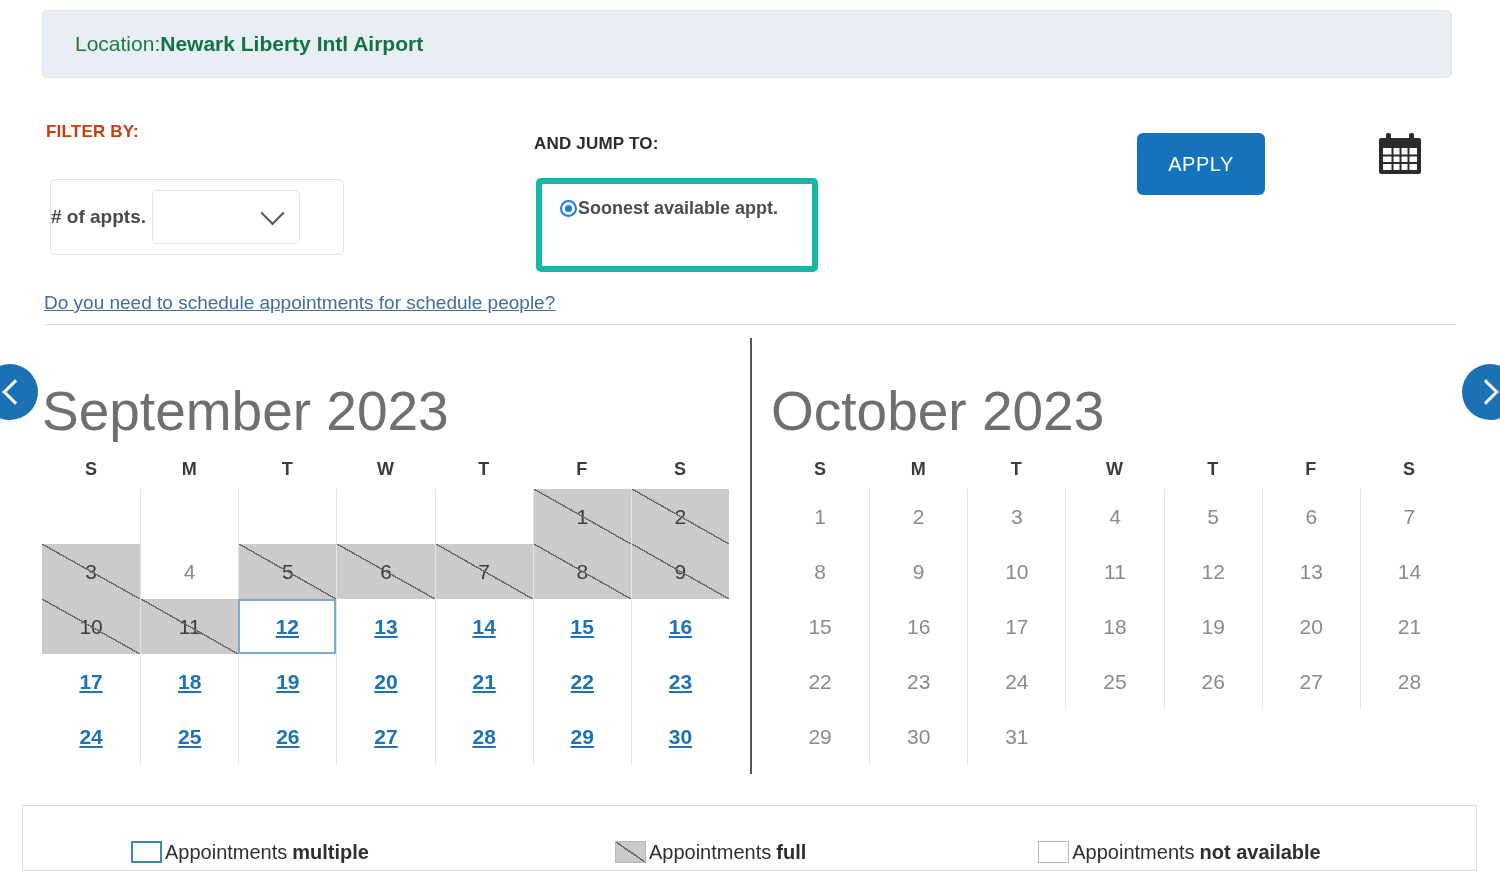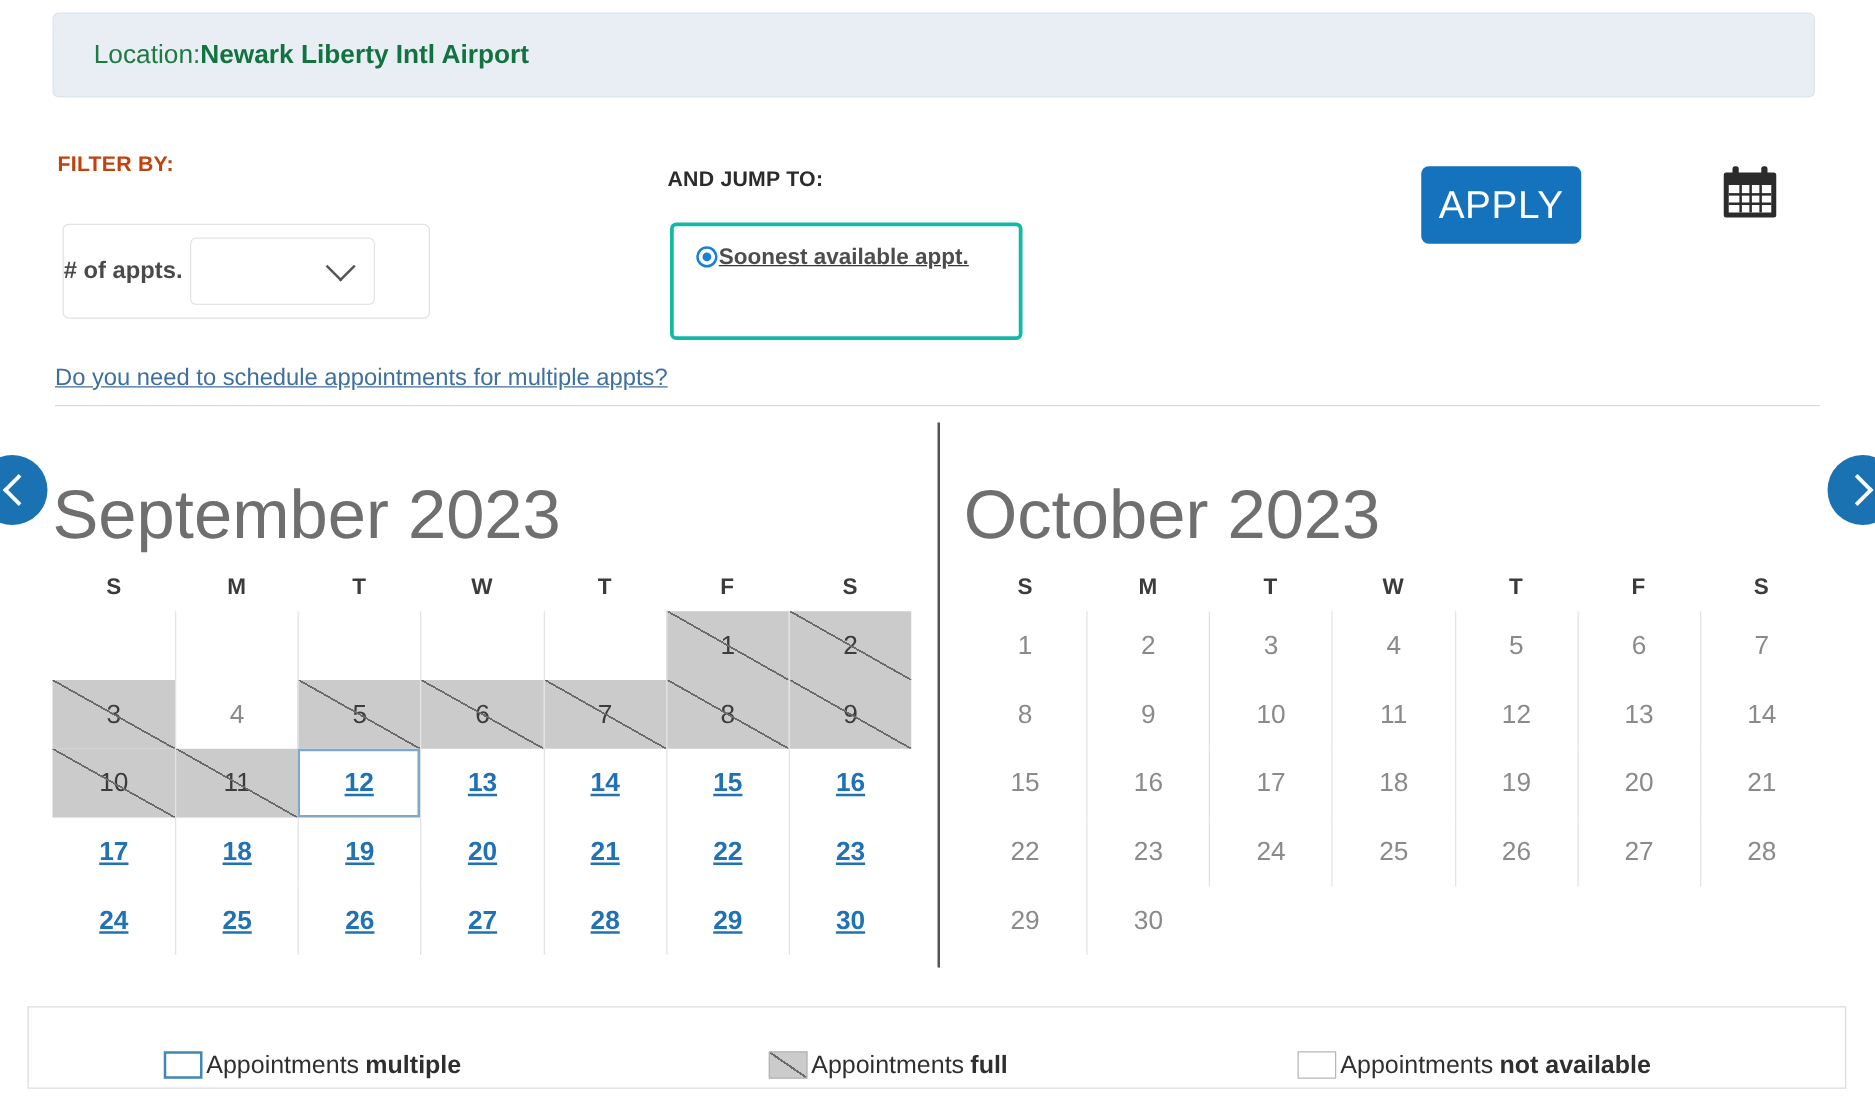--- a/index.html
+++ b/index.html
@@ -103,26 +103,25 @@
     transform: rotate(45deg) translate(-3px, -3px);
     margin-right: 8px;
   }
 
   .jump-box {
     position: absolute;
     left: 536px;
     top: 178px;
     width: 282px;
     height: 94px;
-    border: 3px solid #14b8a6;
+    border: 6px solid #14b8a6;
     border-radius: 5px;
     background: #fff;
     box-sizing: border-box;
     padding: 14px 0 0 18px;
-    text-decoration: underline;
   }
   .radio-row {
     display: flex;
     align-items: center;
     margin-bottom: 3px;
     cursor: pointer;
   }
   .radio-outer {
     width: 17px;
     height: 17px;
@@ -156,21 +155,21 @@
   .apply-button {
     position: absolute;
     left: 1137px;
     top: 133px;
     width: 128px;
     height: 62px;
     background: #1473bc;
     border: none;
     border-radius: 6px;
     color: #ffffff;
-    font-size: 31px;
+    font-size: 20px;
     font-family: "Liberation Sans", sans-serif;
     letter-spacing: 0.5px;
     cursor: pointer;
   }
   .calendar-icon {
     position: absolute;
     left: 1376px;
     top: 131px;
     width: 48px;
     height: 46px;
@@ -399,21 +398,21 @@
     <g fill="#2b2b2b">
       <rect x="7" y="23.5" width="34" height="2"></rect>
       <rect x="7" y="31" width="34" height="2"></rect>
       <rect x="15.5" y="17" width="2" height="22"></rect>
       <rect x="23.5" y="17" width="2" height="22"></rect>
       <rect x="31.5" y="17" width="2" height="22"></rect>
     </g>
   </svg>
 </span>
 
-<a class="multi-link">Do you need to schedule appointments for multiple appts?</a>
+<a class="multi-link">Do you need to schedule appointments for schedule people?</a>
 <div class="top-divider"></div>
 
 <div class="nav-arrow prev">
   <span class="chev-white left"></span>
 </div>
 <div class="nav-arrow next">
   <span class="chev-white right"></span>
 </div>
 
 <div class="calendars">
@@ -540,20 +539,21 @@
         <div class="day-cell unavailable">21</div>
         <div class="day-cell unavailable">22</div>
         <div class="day-cell unavailable">23</div>
         <div class="day-cell unavailable">24</div>
         <div class="day-cell unavailable">25</div>
         <div class="day-cell unavailable">26</div>
         <div class="day-cell unavailable">27</div>
         <div class="day-cell unavailable">28</div>
         <div class="day-cell unavailable">29</div>
         <div class="day-cell unavailable">30</div>
+        <div class="day-cell unavailable">31</div>
       </div>
   </div>
 </div>
 
 <div class="legend">
     <div class="legend-item i0">
       <span class="swatch available"></span>
       <span>Appointments</span>
       <span class="legend-strong">multiple</span>
     </div>

